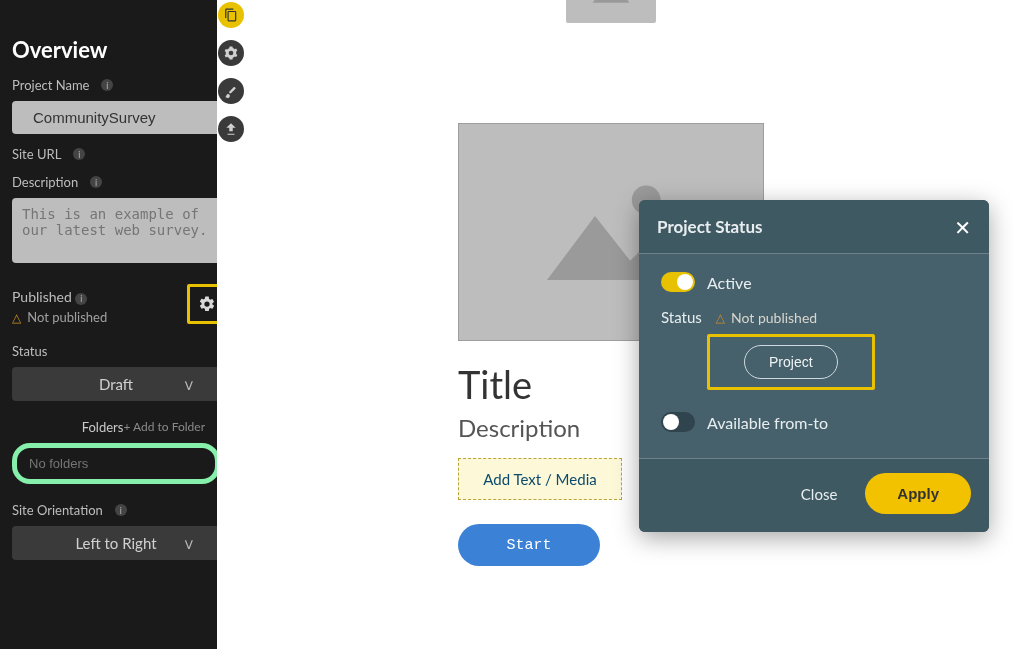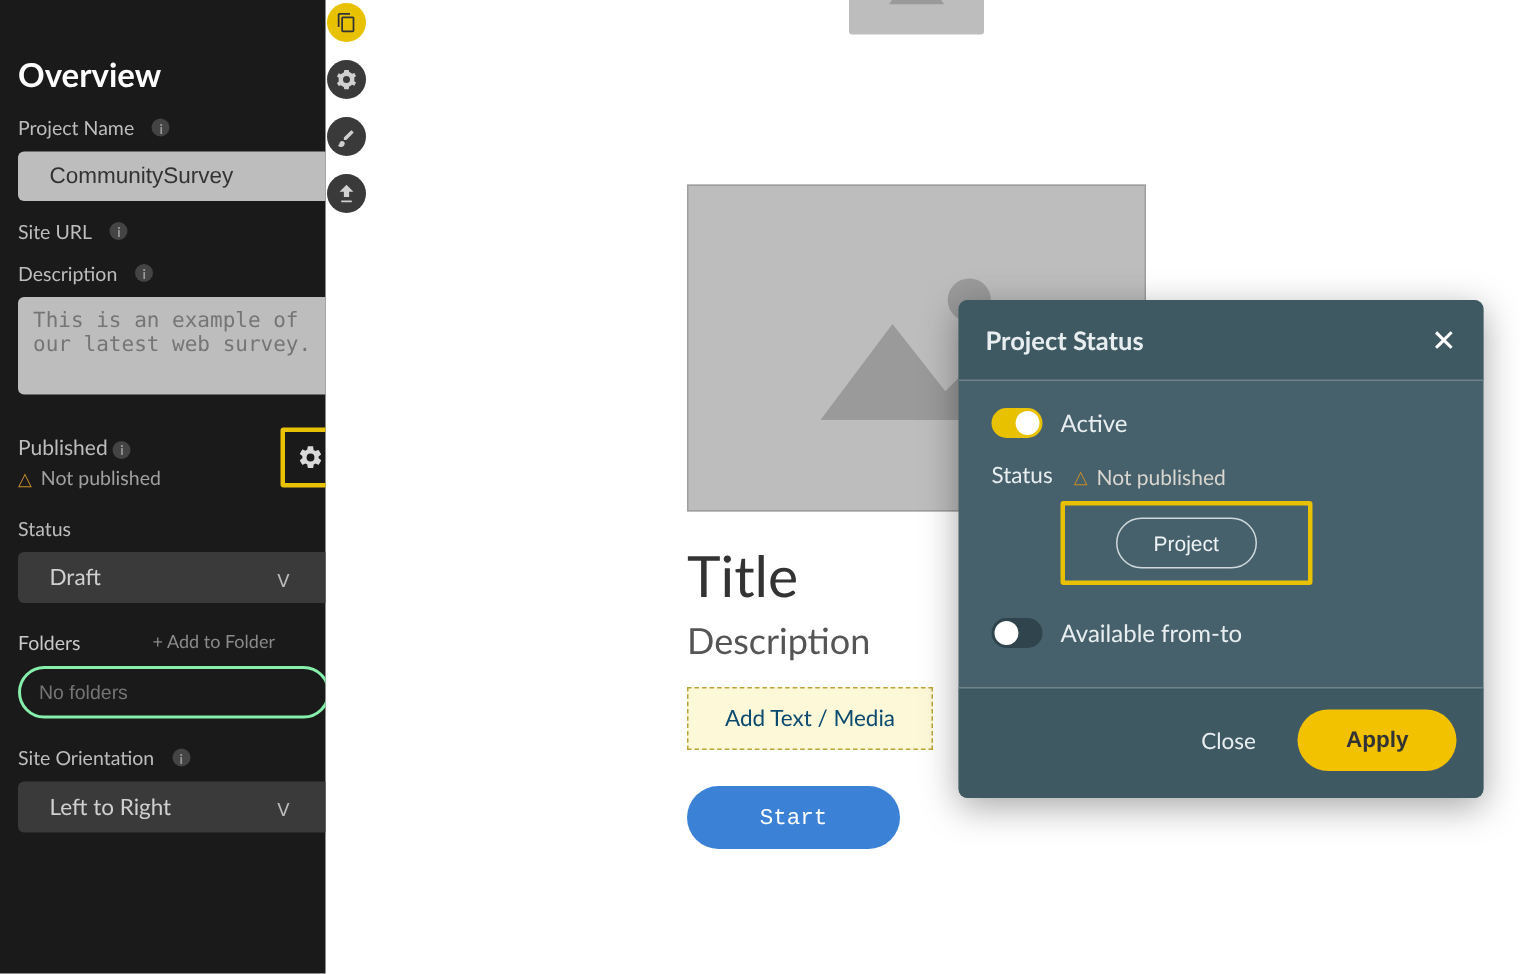--- a/index.html
+++ b/index.html
@@ -97,50 +97,49 @@
     width: 40px; height: 40px;
     border: 3px solid #e8c100;
     border-radius: 2px;
     display: flex;
     align-items: center;
     justify-content: center;
     margin-top: -4px;
     margin-right: -22px;
   }
   .gear-highlight svg { color: #d9d9d9; }
-  .side-select-wrap { position: relative; }
+  .side-select-wrap { position: relative; text-align: center; }
   .side-select {
     appearance: none;
     -webkit-appearance: none;
     background: #3a3a3a;
     color: #d0d0d0;
     cursor: pointer;
   }
   .chevron-down {
     position: absolute;
     right: 12px;
     top: 50%;
     transform: translateY(-40%);
     color: #bbb;
     font-size: 12px;
     pointer-events: none;
   }
   .folders-row {
     margin-top: 18px;
     display: flex;
-    justify-content: flex-start;
+    justify-content: flex-end;
     font-size: 13px;
-    gap: 48px;
   }
   .folders-row .add { color: #8a8a8a; font-size: 12px; cursor: pointer; }
   .folders-input {
     margin-top: 8px;
     width: 208px;
     background: transparent;
-    border: 2px solid #86efac;
+    border: 5px solid #86efac;
     border-radius: 18px;
     padding: 8px 12px;
     font-size: 13px;
     color: #8a8a8a;
   }
 
   
   .vtoolbar {
     position: absolute;
     left: 218px; top: 2px;

